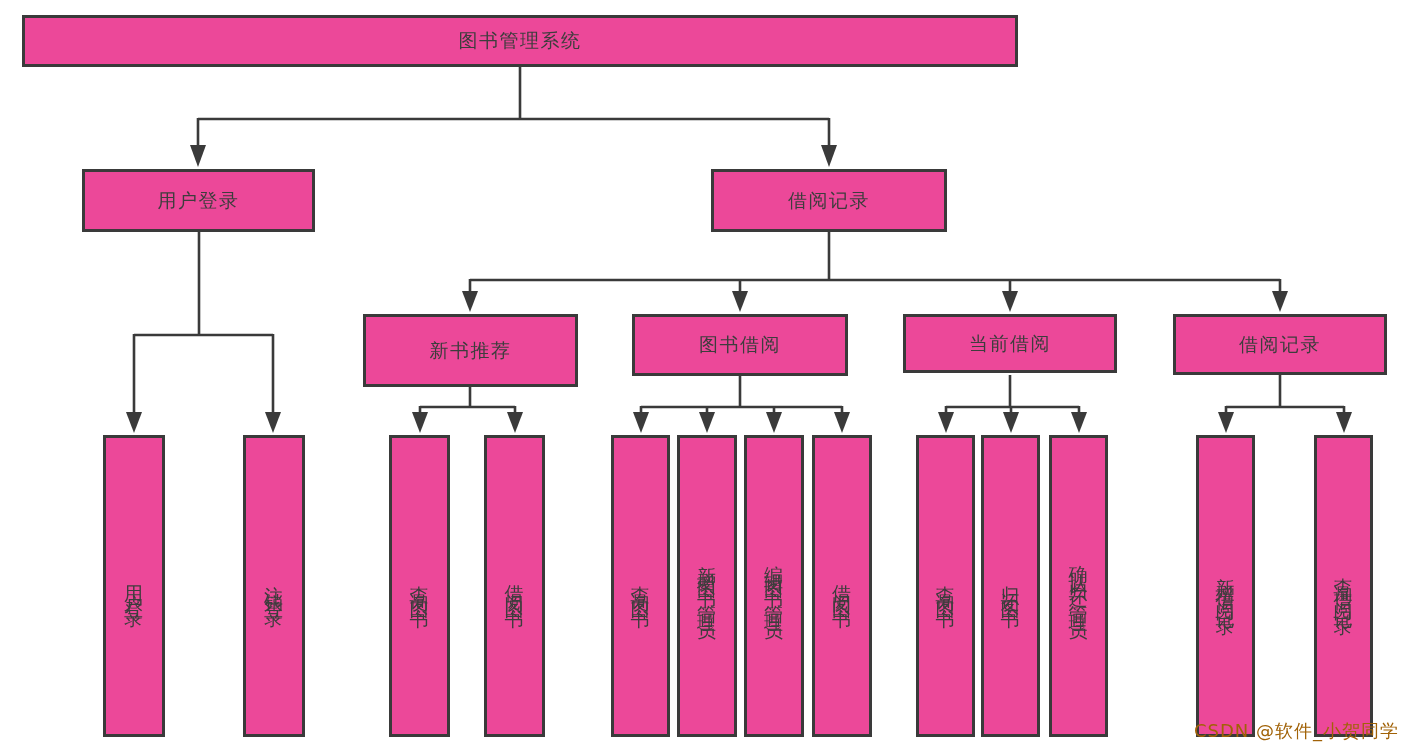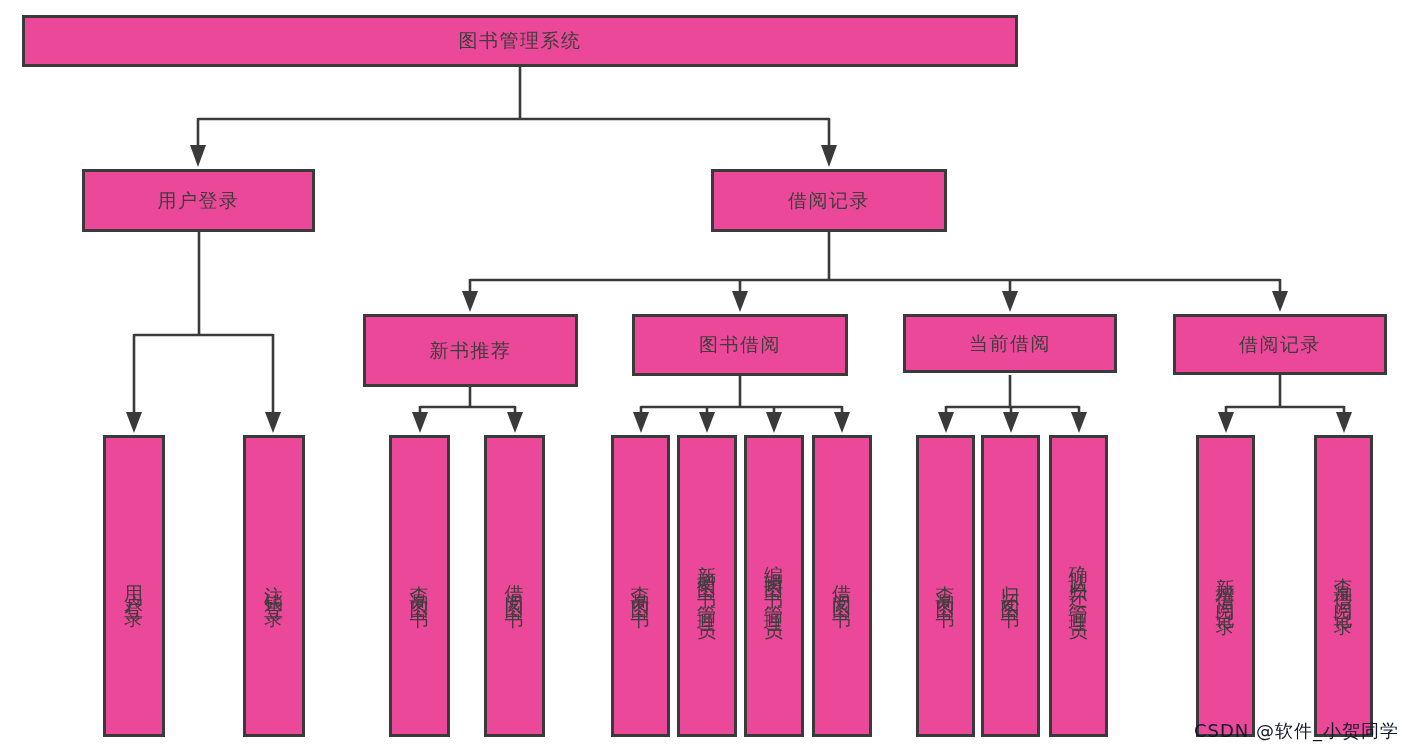--- a/index.html
+++ b/index.html
@@ -39,21 +39,21 @@
     font-size: 19px;
     letter-spacing: 8px;
     line-height: 1;
     white-space: nowrap;
   }
   .watermark {
     position: absolute;
     right: 6px;
     bottom: 4px;
     font-size: 18px;
-    color: #0f172a;
+    color: #a16207;
     letter-spacing: 1px;
     z-index: 5;
     white-space: nowrap;
   }
 </style>
 </head>
 <body>
 
 <div id="canvas">
 

